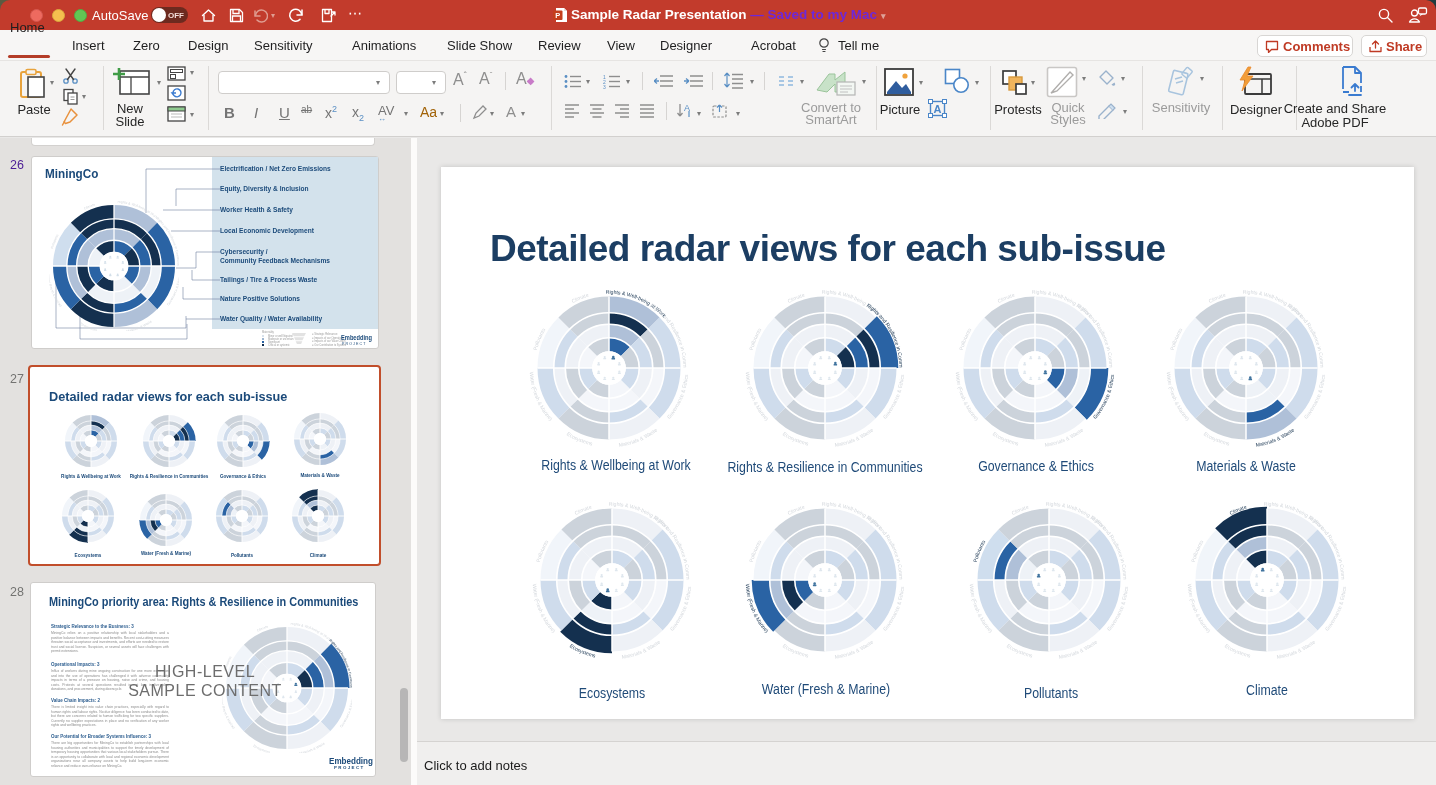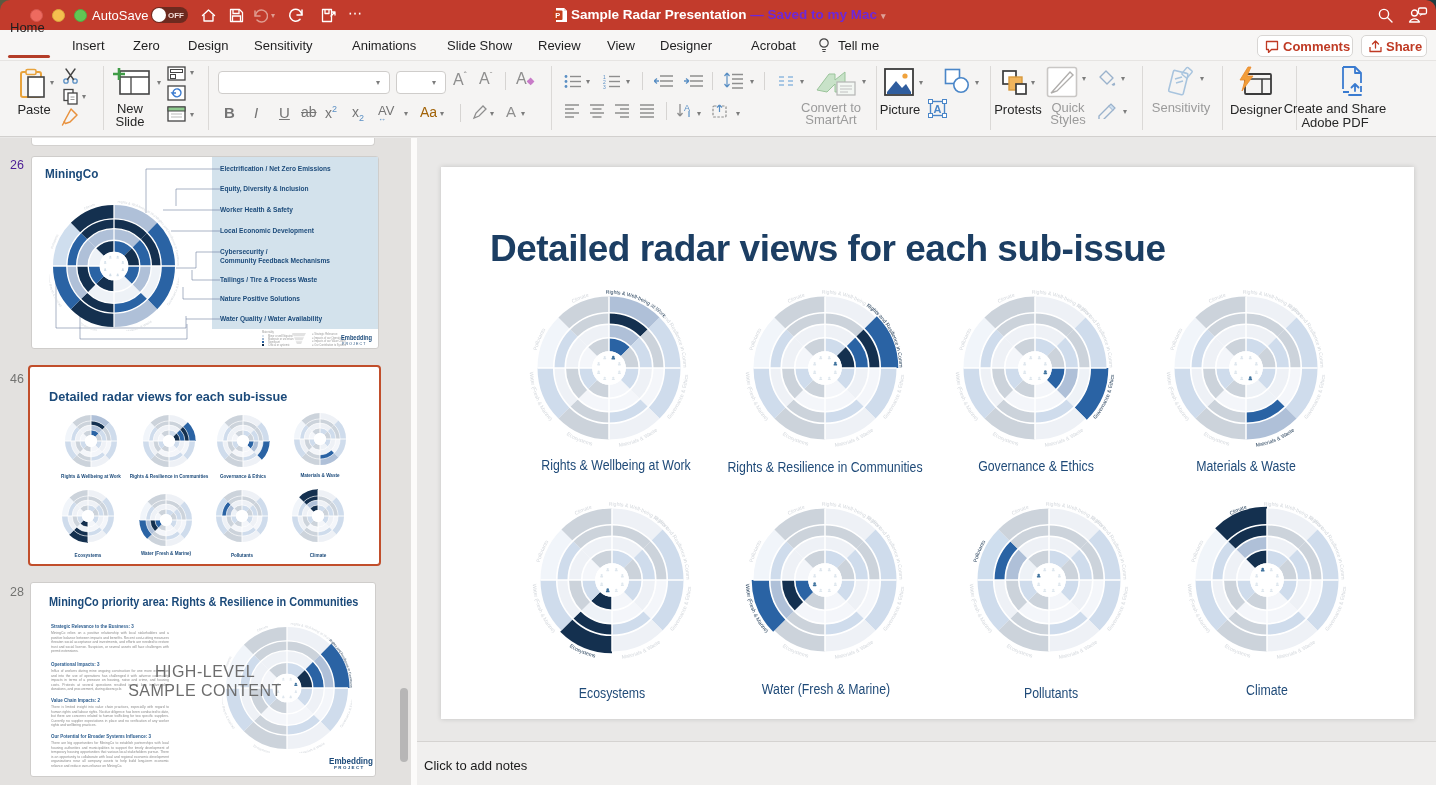--- a/index.html
+++ b/index.html
@@ -144,21 +144,21 @@
 <div class="abs chev" style="left:376px;top:78px">▾</div>
 <div class="abs" style="left:396px;top:71px;width:50px;height:23px;background:#fff;border:1px solid #cfcdcb;border-radius:4px"></div>
 <div class="abs chev" style="left:432px;top:78px">▾</div>
 <div class="abs" style="left:453px;top:70px;font-size:16px;color:#8e8e8e">A<span style="font-size:9px;vertical-align:7px">ˆ</span></div>
 <div class="abs" style="left:479px;top:70px;font-size:16px;color:#8e8e8e">A<span style="font-size:8px;vertical-align:7px">ˇ</span></div>
 <div class="abs" style="left:505px;top:72px;width:1px;height:18px;background:#d6d4d2"></div>
 <div class="abs" style="left:516px;top:70px;font-size:16px;color:#8e8e8e">A<span style="font-size:10px;color:#c87bc8">◆</span></div>
 <div class="abs" style="left:224px;top:104px;font-size:15px;font-weight:bold;color:#757575">B</div>
 <div class="abs" style="left:254px;top:104px;font-size:15px;font-style:italic;color:#757575">I</div>
 <div class="abs" style="left:279px;top:104px;font-size:15px;text-decoration:underline;color:#757575">U</div>
-<div class="abs" style="left:301px;top:104px;font-size:14px;text-decoration:line-through;color:#757575">ab</div>
+<div class="abs" style="left:301px;top:104px;font-size:10px;text-decoration:line-through;color:#757575">ab</div>
 <div class="abs" style="left:325px;top:104px;font-size:14px;color:#757575">x<sup style="font-size:9px;color:#5a8fc4">2</sup></div>
 <div class="abs" style="left:352px;top:104px;font-size:14px;color:#757575">x<sub style="font-size:9px;color:#5a8fc4">2</sub></div>
 <div class="abs" style="left:378px;top:103px;font-size:13px;color:#757575">AV<div style="font-size:8px;color:#5a8fc4;margin-top:-4px">↔</div></div>
 <div class="abs chev" style="left:404px;top:109px">▾</div>
 <div class="abs" style="left:420px;top:104px;font-size:14px;color:#a16207">Aa</div>
 <div class="abs chev" style="left:440px;top:109px">▾</div>
 <div class="abs" style="left:460px;top:104px;width:1px;height:18px;background:#d6d4d2"></div>
 <svg class="ic" style="left:472px;top:104px" width="16" height="16" viewBox="0 0 16 16">
 <path d="M2 14l2-5 7-7 3 3-7 7z" fill="none" stroke="#8e8e8e" stroke-width="1.3"></path>
   </svg>
@@ -874,21 +874,21 @@
   </div>
 <div class="abs" style="left:416px;top:457px;width:400px;text-align:center;font-size:14px;color:#1f4a78;transform:scaleX(0.88);transform-origin:center">Rights &amp; Wellbeing at Work</div>
 <div class="abs" style="left:625px;top:458.5px;width:400px;text-align:center;font-size:14px;color:#1f4a78;transform:scaleX(0.88);transform-origin:center">Rights &amp; Resilience in Communities</div>
 <div class="abs" style="left:836px;top:458px;width:400px;text-align:center;font-size:14px;color:#1f4a78;transform:scaleX(0.88);transform-origin:center">Governance &amp; Ethics</div>
 <div class="abs" style="left:1046px;top:458px;width:400px;text-align:center;font-size:14px;color:#1f4a78;transform:scaleX(0.88);transform-origin:center">Materials &amp; Waste</div>
 <div class="abs" style="left:412px;top:685px;width:400px;text-align:center;font-size:14px;color:#1f4a78;transform:scaleX(0.88);transform-origin:center">Ecosystems</div>
 <div class="abs" style="left:626px;top:680.5px;width:400px;text-align:center;font-size:14px;color:#1f4a78;transform:scaleX(0.88);transform-origin:center">Water (Fresh &amp; Marine)</div>
 <div class="abs" style="left:851px;top:684.5px;width:400px;text-align:center;font-size:14px;color:#1f4a78;transform:scaleX(0.88);transform-origin:center">Pollutants</div>
 <div class="abs" style="left:1067px;top:682px;width:400px;text-align:center;font-size:14px;color:#1f4a78;transform:scaleX(0.88);transform-origin:center">Climate</div>
 <div class="abs" style="left:10px;top:158px;font-size:12.5px;color:#4c1d95">26</div>
-<div class="abs" style="left:10px;top:372px;font-size:12.5px;color:#737371">46</div>
+<div class="abs" style="left:10px;top:372px;font-size:12.5px;color:#737371">27</div>
 <div class="abs" style="left:10px;top:585px;font-size:12.5px;color:#737371">28</div>
 <div class="abs" style="left:31px;top:138px;width:344px;height:8px;background:#fff;border:1px solid #d3d1cf;border-top:none;border-radius:0 0 4px 4px"></div>
 <div class="abs" style="left:31px;top:156px;width:348px;height:193px;background:#fff;border:1px solid #cfcdcb;border-radius:3px;overflow:hidden"></div>
 <div class="abs" style="left:45px;top:166px;font-size:13px;font-weight:bold;color:#1b4a7a;transform:scaleX(0.9);transform-origin:left">MiningCo</div>
 <div class="abs" style="left:212px;top:157px;width:166px;height:172px;background:#d3e2ec"></div>
 <div class="abs" style="left:220px;top:165px;font-size:7.5px;font-weight:bold;color:#1b4a7a;line-height:8.5px;white-space:nowrap;transform:scaleX(0.88);transform-origin:left">Electrification /  Net Zero Emissions</div>
 <div class="abs" style="left:220px;top:185px;font-size:7.5px;font-weight:bold;color:#1b4a7a;line-height:8.5px;white-space:nowrap;transform:scaleX(0.88);transform-origin:left">Equity, Diversity &amp; Inclusion</div>
 <div class="abs" style="left:220px;top:206px;font-size:7.5px;font-weight:bold;color:#1b4a7a;line-height:8.5px;white-space:nowrap;transform:scaleX(0.88);transform-origin:left">Worker Health &amp; Safety</div>
 <div class="abs" style="left:220px;top:227px;font-size:7.5px;font-weight:bold;color:#1b4a7a;line-height:8.5px;white-space:nowrap;transform:scaleX(0.88);transform-origin:left">Local Economic Development</div>
 <div class="abs" style="left:220px;top:248px;font-size:7.5px;font-weight:bold;color:#1b4a7a;line-height:8.5px;white-space:nowrap;transform:scaleX(0.88);transform-origin:left">Cybersecurity /<br>Community Feedback Mechanisms</div>

